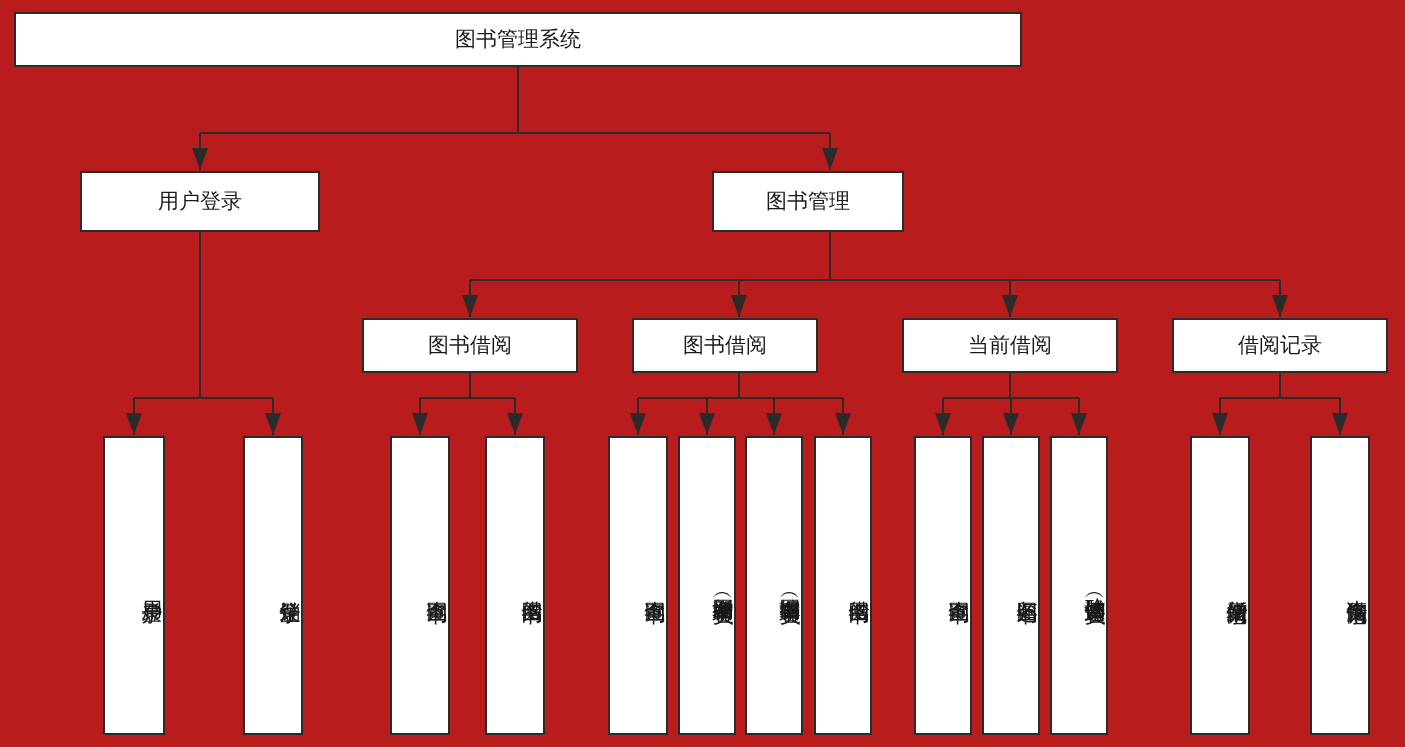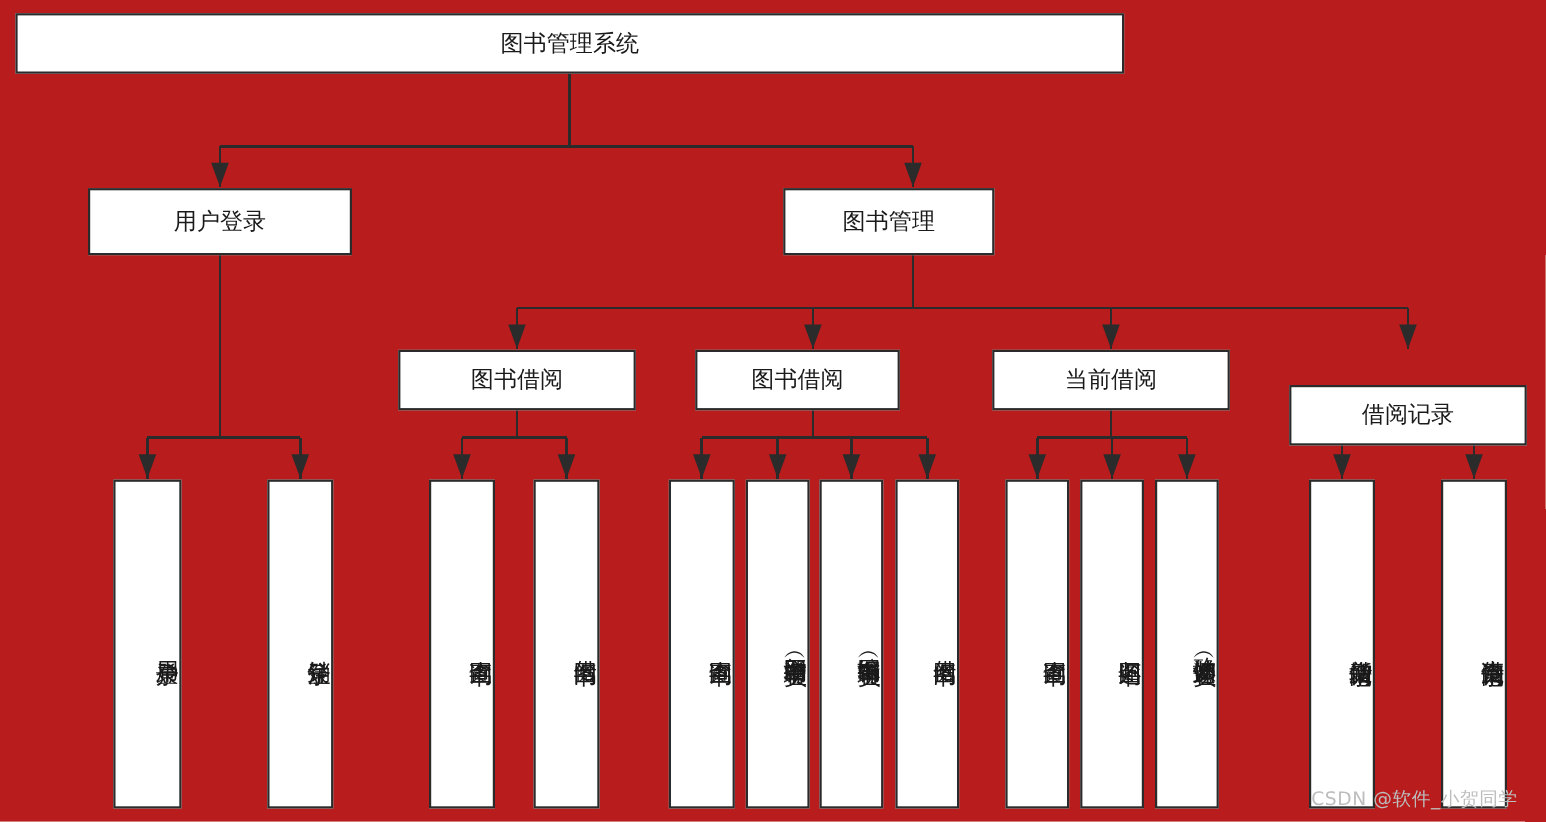--- a/index.html
+++ b/index.html
@@ -138,21 +138,21 @@
       </div>
       <div class="node h" style="left: 362px; top: 318px; width: 216px; height: 55px;">
         <span class="lbl">图书借阅</span>
       </div>
       <div class="node h" style="left: 632px; top: 318px; width: 186px; height: 55px;">
         <span class="lbl">图书借阅</span>
       </div>
       <div class="node h" style="left: 902px; top: 318px; width: 216px; height: 55px;">
         <span class="lbl">当前借阅</span>
       </div>
-      <div class="node h" style="left: 1172px; top: 318px; width: 216px; height: 55px; margin-top: 32px;">
+      <div class="node h" style="left: 1172px; top: 318px; width: 216px; height: 55px;">
         <span class="lbl">借阅记录</span>
       </div>
       <div class="node v" style="left: 103px; top: 436px; width: 62px; height: 299px;">
         <span class="lbl">用户登录</span>
       </div>
       <div class="node v" style="left: 243px; top: 436px; width: 60px; height: 299px;">
         <span class="lbl">注销登录</span>
       </div>
       <div class="node v" style="left: 390px; top: 436px; width: 60px; height: 299px;">
         <span class="lbl">查询图书</span>
@@ -182,15 +182,14 @@
         <span class="lbl">确认归还（管理员）</span>
       </div>
       <div class="node v" style="left: 1190px; top: 436px; width: 60px; height: 299px;">
         <span class="lbl">新增借阅记录</span>
       </div>
       <div class="node v" style="left: 1310px; top: 436px; width: 60px; height: 299px;">
         <span class="lbl">查询借阅记录</span>
       </div>
     </div>
 
-  <div class="watermark" style="left:1192px; top:715px;">CSDN @软件_小贺同学</div>
 
 </div>
 
 </body></html>

